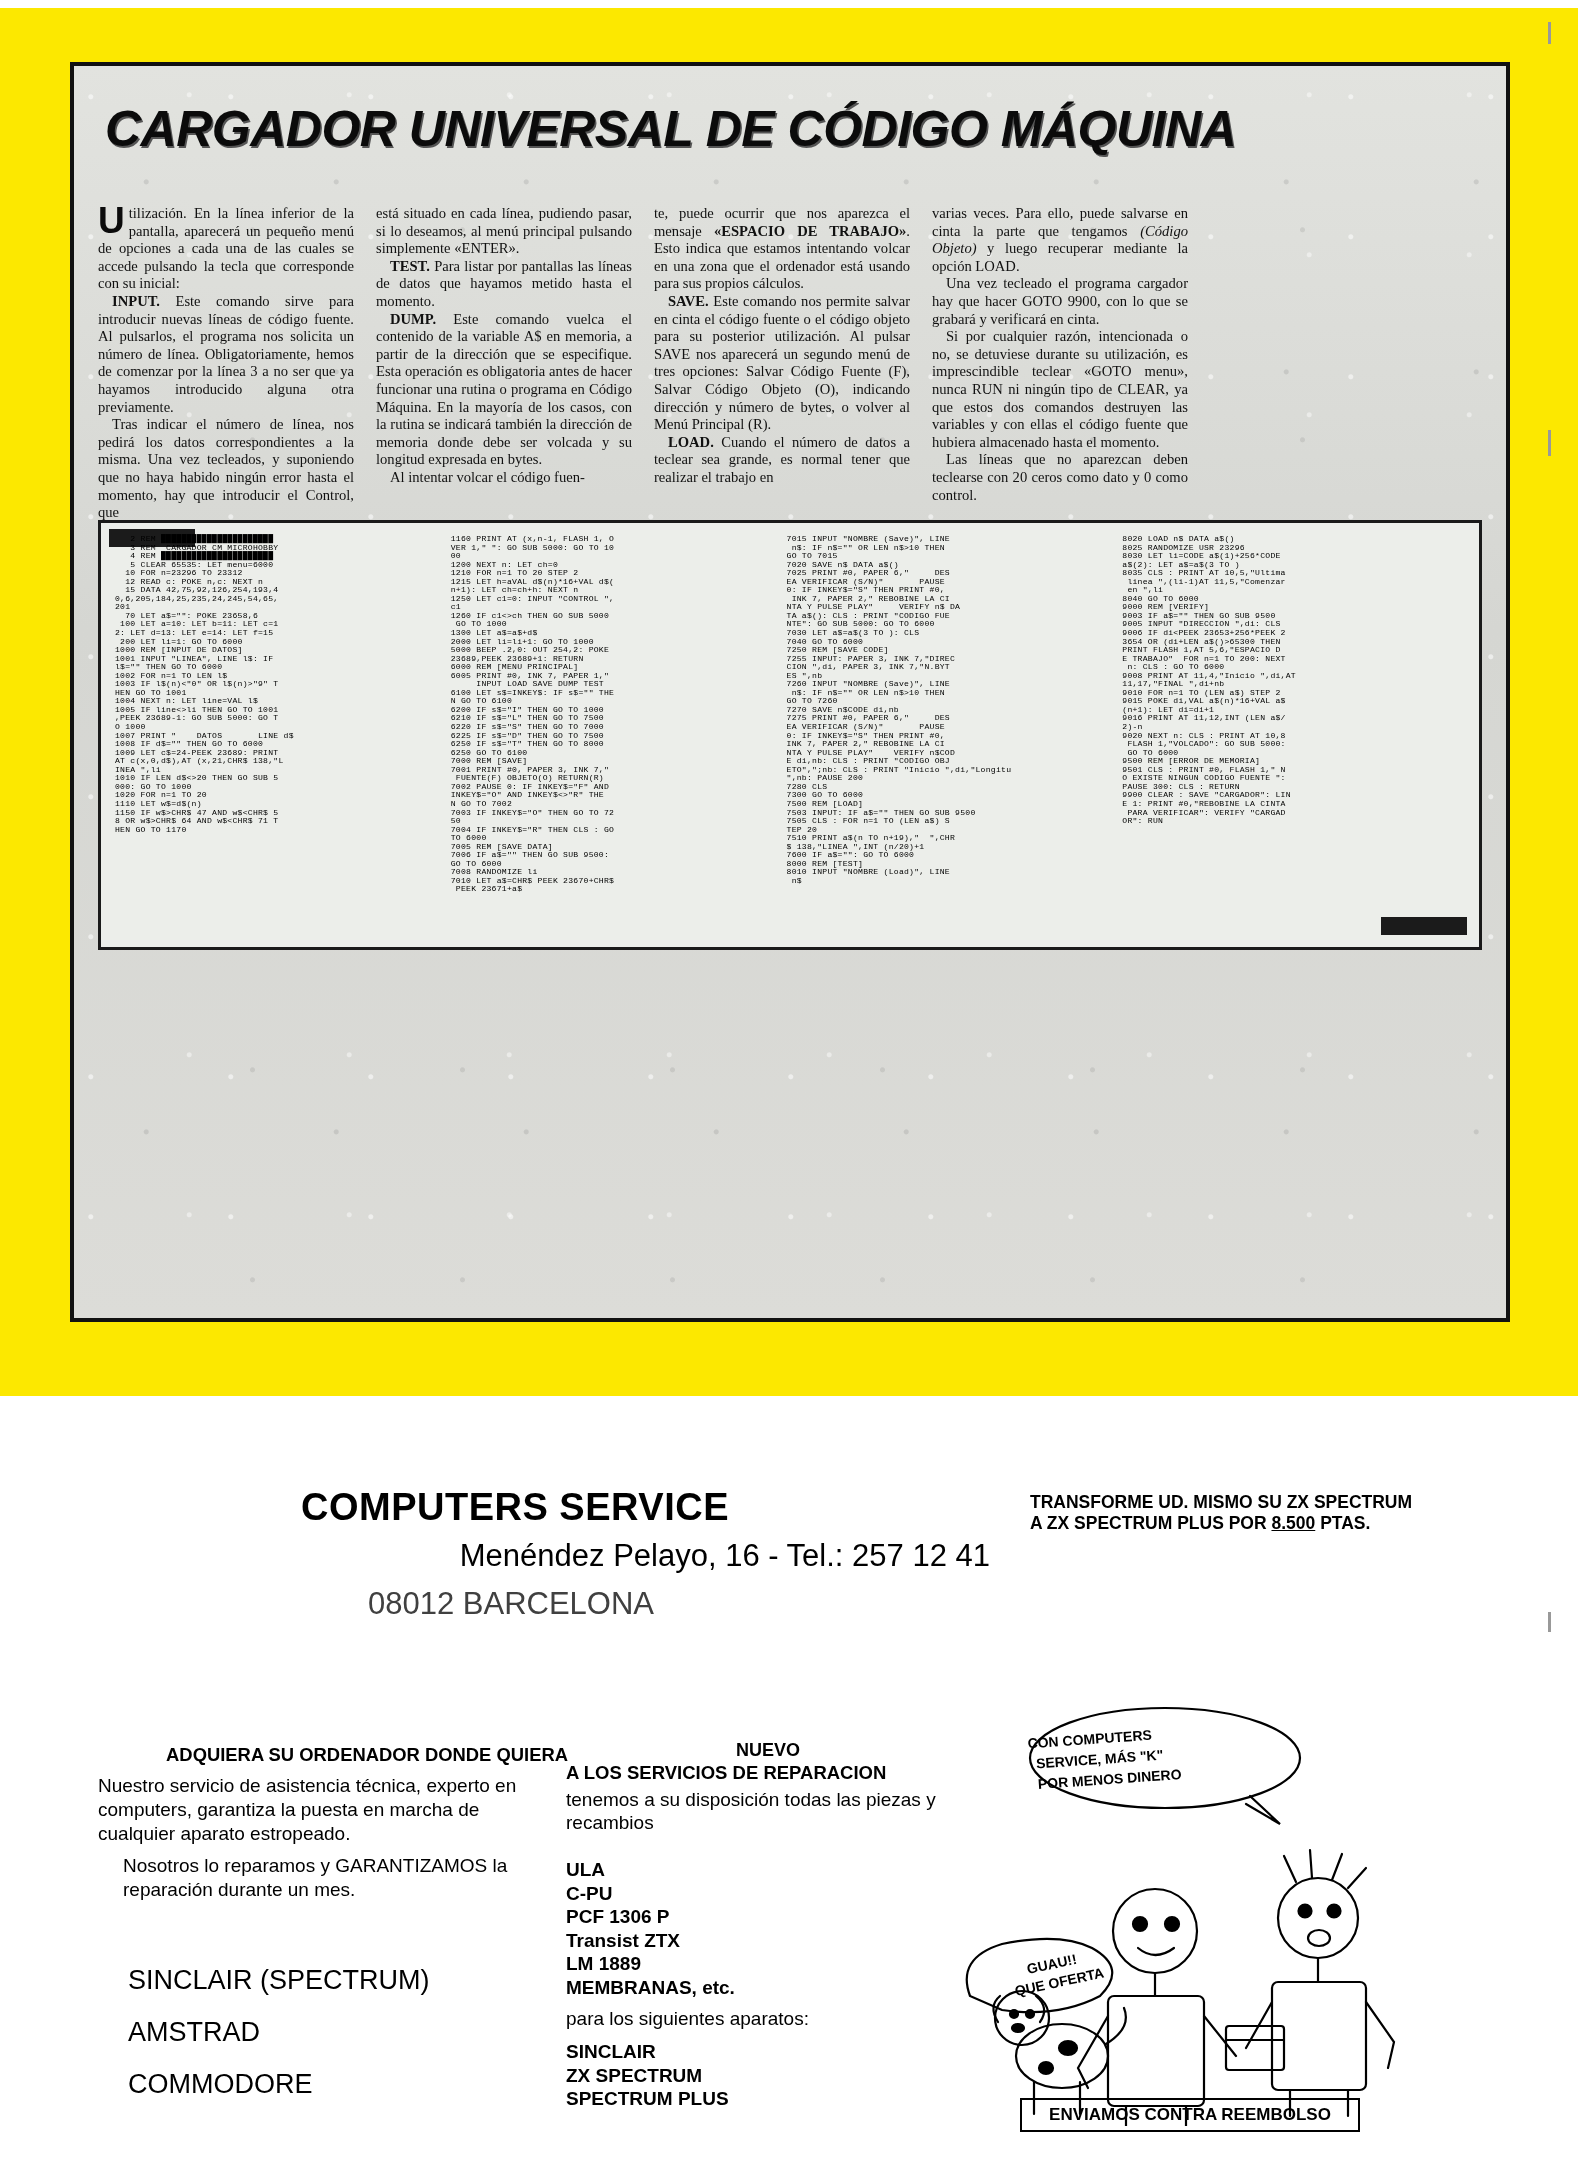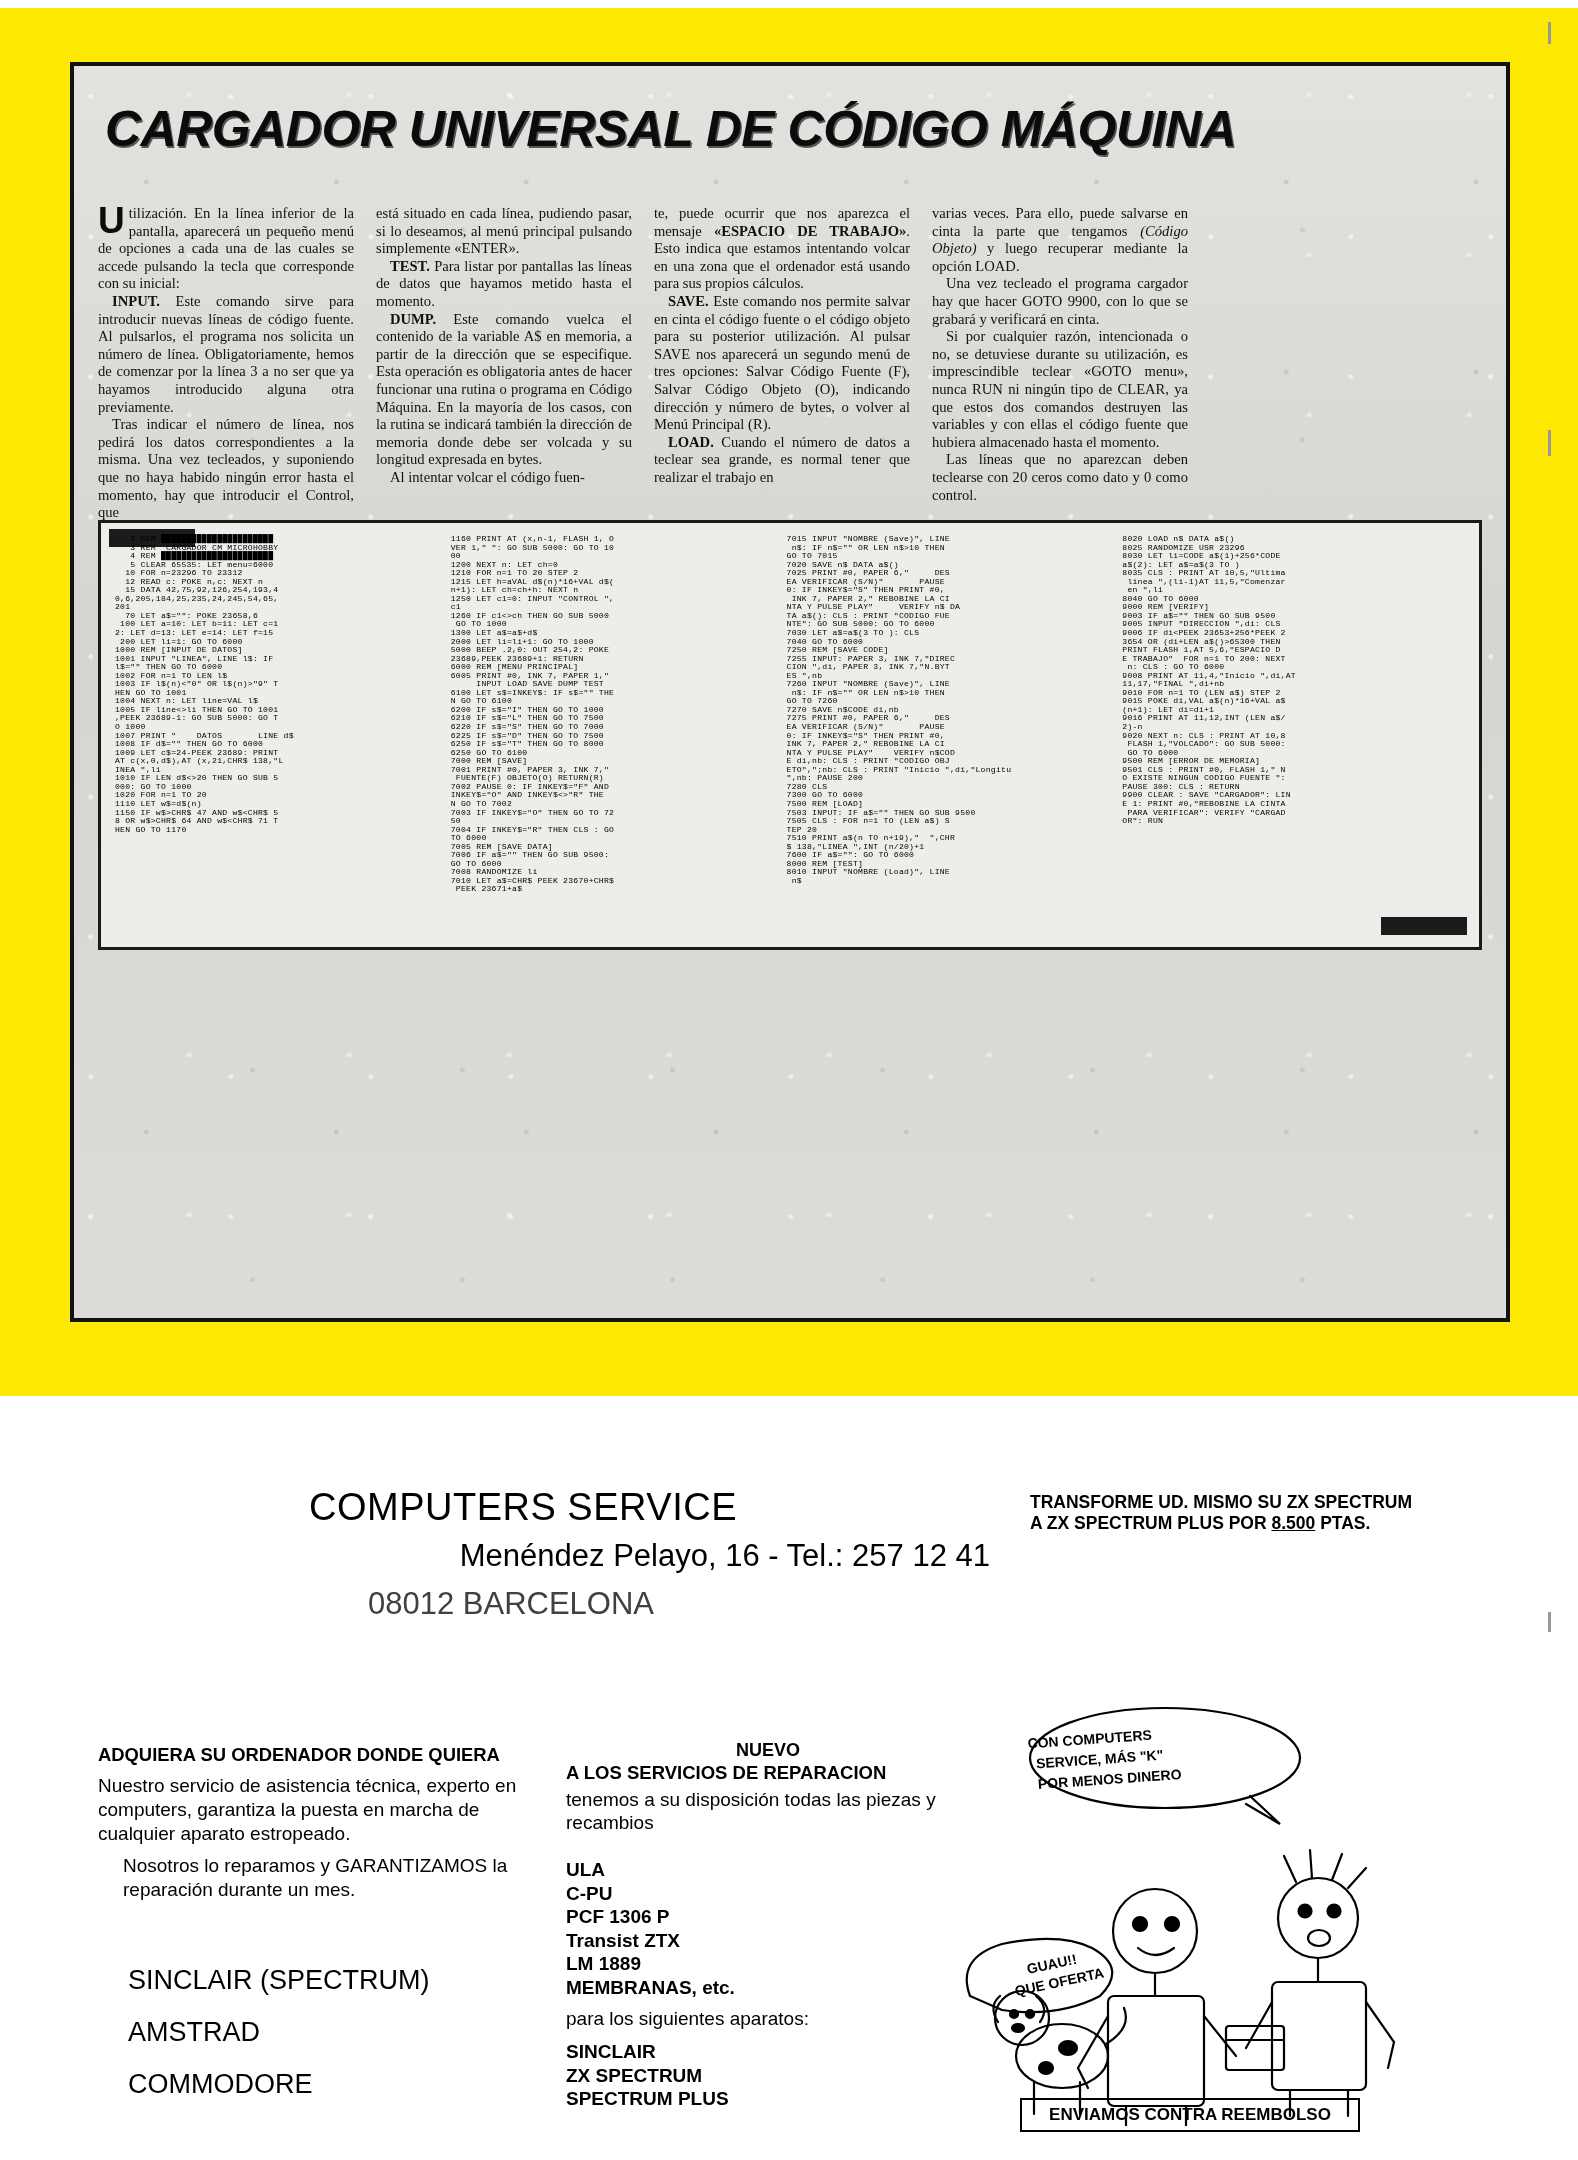--- a/index.html
+++ b/index.html
@@ -95,23 +95,23 @@
     position:absolute; right:12px; bottom:12px; width:86px; height:18px;
     background:#1b1b1b;
   }
 
   
   #ad-area{
     position:absolute; left:0; top:1396px; width:1578px; height:764px;
     background:#ffffff;
   }
   #cs-name{
-    position:absolute; left:12px; top:90px; width:990px;
+    position:absolute; left:4px; top:90px; width:990px;
     text-align:center;
-    font-family:"Liberation Sans", sans-serif; font-weight:normal;
+    font-family:"Liberation Sans", sans-serif; font-weight:bold;
     font-size:38px; letter-spacing:.5px; color:#000;padding-left:32px;
   }
   #cs-addr{
     position:absolute; left:0; top:142px; width:990px;
     text-align:right;
     font-family:"Liberation Sans", sans-serif;
     font-size:31px; color:#000;
   }
   #cs-city{
     position:absolute; left:0; top:190px; width:990px;
@@ -123,21 +123,21 @@
     position:absolute; left:1030px; top:96px; width:520px;
     font-family:"Liberation Sans", sans-serif; font-weight:bold;
     font-size:17.5px; line-height:21px; color:#000;
   }
   #promo u{ text-decoration:underline;margin-top:24px; }
 
   
   #adq-head{
     position:absolute; left:98px; top:348px; width:470px;
     font-family:"Liberation Sans", sans-serif; font-weight:bold;
-    font-size:18.4px; color:#000; white-space:nowrap;
+    font-size:18.4px; color:#000; white-space:nowrap;text-align:right;
   }
   #adq-p1{
     position:absolute; left:98px; top:378px; width:462px;
     font-family:"Liberation Sans", sans-serif; font-size:19px; line-height:24px; color:#000;
   }
   #adq-p2{
     position:absolute; left:98px; top:458px; width:462px;
     font-family:"Liberation Sans", sans-serif; font-size:19px; line-height:24px; color:#000;margin-left:25px;
   }
   #brands{

